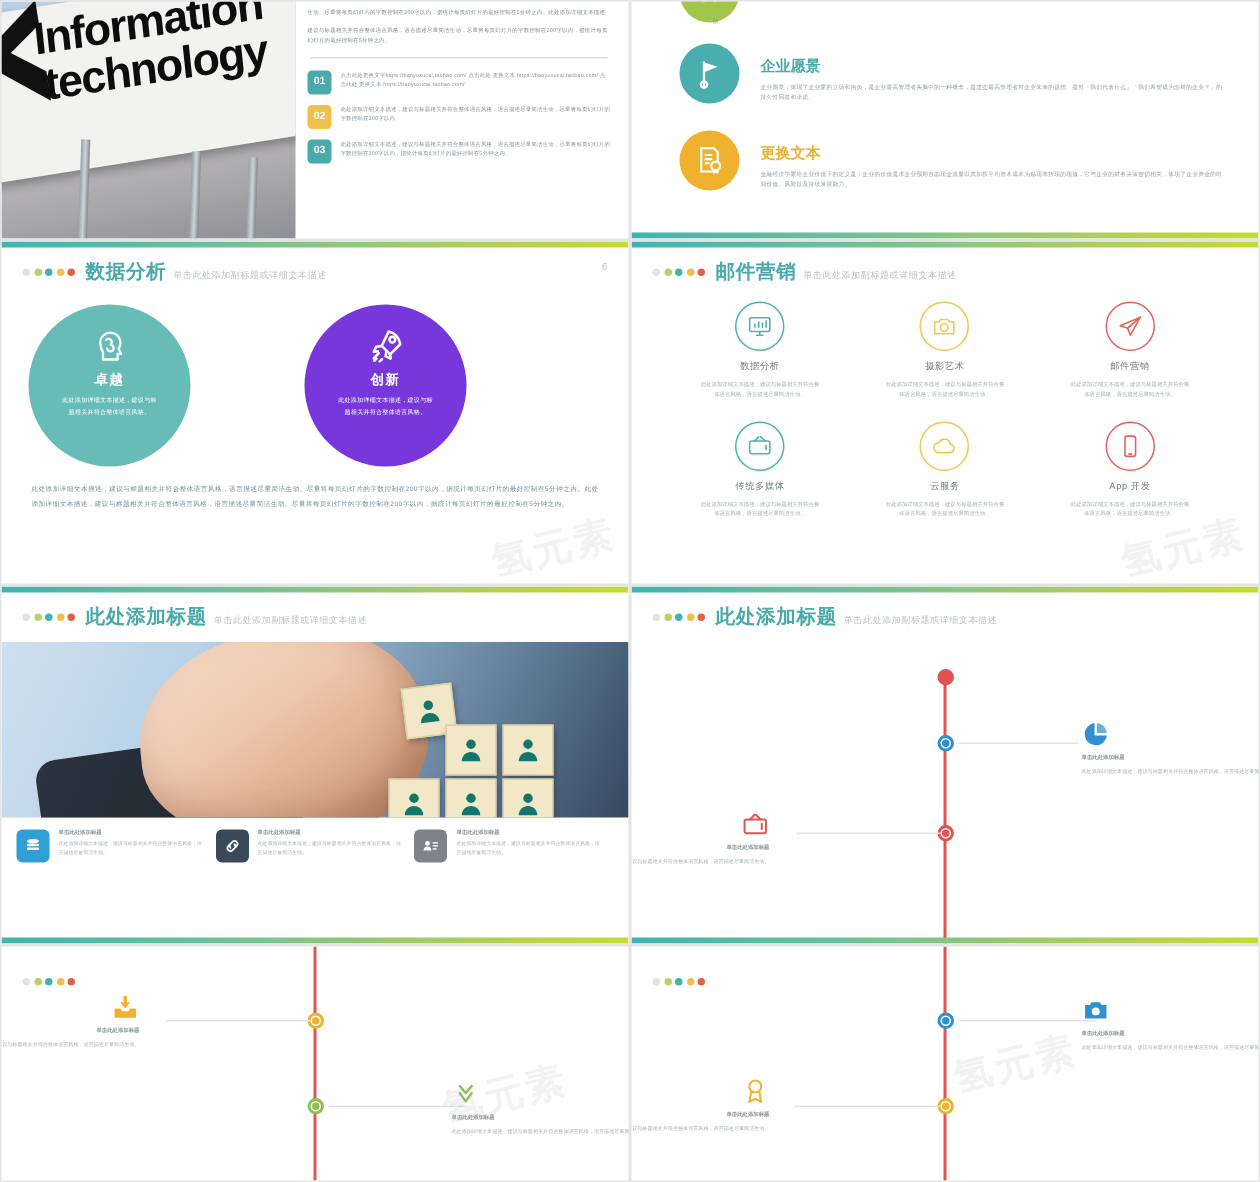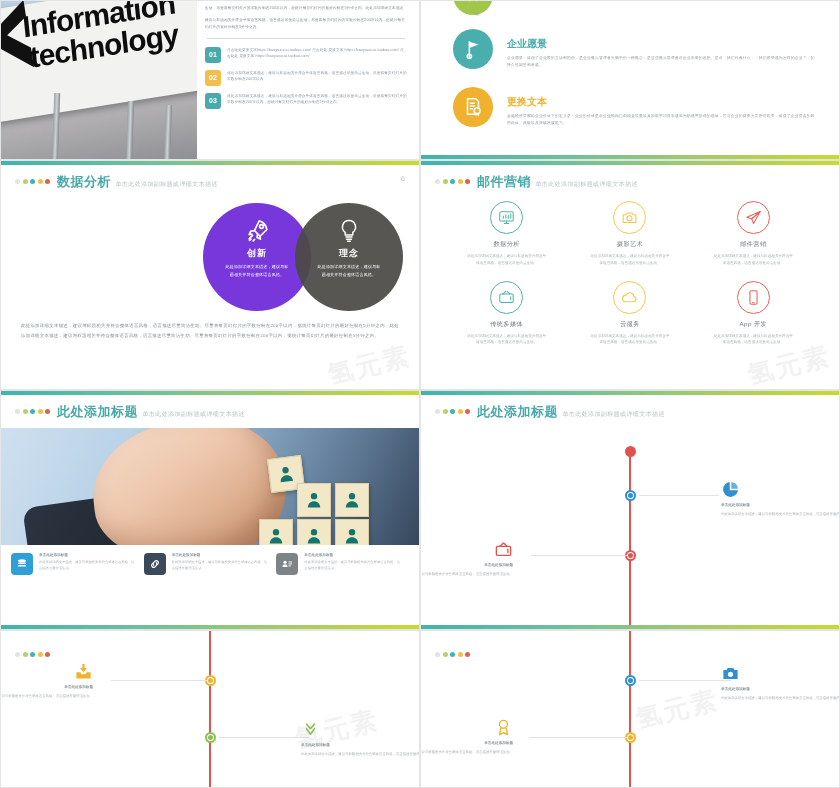--- a/index.html
+++ b/index.html
@@ -295,41 +295,41 @@
           <i class="d5"></i>
       </span>
       <span class="htxt">
         <span class="h1">数据分析</span>
         <span class="h2">单击此处添加副标题或详细文本描述</span>
       </span>
     </div>
     <div class="pagenum">6</div>
 
     <div class="vennwrap">
+      <div class="circ c1">
+        <div class="ic">
+          <svg width="26" height="26" viewBox="0 0 24 24" fill="none" stroke="#fff" stroke-width="1.4">
+            <path d="M17 20 V16.5 h2.2 l-1.6-3.3 a6.2 6.2 0 1 0 -11.2 -2.4 c0 2 .7 3.3 1.6 4.6 V20 Z" stroke-linejoin="round"></path>
+            <path d="M9.6 8.4 a2 2 0 1 1 2.8 2.6 a2 2 0 1 1 -1.8 1.6"></path>
+          </svg>
+        </div>
+        <div class="nm">卓越</div>
+        <div class="ds">此处添加详细文本描述，建议与标题相关并符合整体语言风格。</div>
+      </div>
       <div class="circ c3">
         <div class="ic">
           <svg width="27" height="27" viewBox="0 0 24 24" fill="none" stroke="#fff" stroke-width="1.5">
             <path d="M13.5 3.5 c4 1 6.2 4.3 6.8 7.6 l-6 6 -5-5 Z" stroke-linejoin="round"></path>
             <circle cx="15.6" cy="8.4" r="1.7"></circle>
             <path d="M9.3 12.1 L6 12.6 l-1.4 3 3 -.4" stroke-linejoin="round"></path>
             <path d="M12.1 14.9 L11.6 18.2 l3 1.4 -.4 -3" stroke-linejoin="round"></path>
             <path d="M7.6 16.4 L4.6 19.4 M6.2 19.6 L4.9 20.9 M9.4 20 L8.1 21.3" stroke-linecap="round"></path>
           </svg>
         </div>
         <div class="nm">创新</div>
-        <div class="ds">此处添加详细文本描述，建议与标题相关并符合整体语言风格。</div>
-      </div>
-      <div class="circ c4">
-        <div class="ic">
-          <svg width="24" height="26" viewBox="0 0 24 26" fill="none" stroke="#fff" stroke-width="1.5">
-            <path d="M12 2.5 a6.5 6.5 0 0 0 -3.8 11.8 V17 h7.6 v-2.7 A6.5 6.5 0 0 0 12 2.5 Z" stroke-linejoin="round"></path>
-            <path d="M9 19 h6 M9.6 21.2 h4.8 M10.6 23.3 h2.8" stroke-linecap="round"></path>
-          </svg>
-        </div>
-        <div class="nm">理念</div>
         <div class="ds">此处添加详细文本描述，建议与标题相关并符合整体语言风格。</div>
       </div>
     </div>
     <div class="footpara">此处添加详细文本描述，建议与标题相关并符合整体语言风格，语言描述尽量简洁生动。尽量将每页幻灯片的字数控制在200字以内，据统计每页幻灯片的最好控制在5分钟之内。此处添加详细文本描述，建议与标题相关并符合整体语言风格，语言描述尽量简洁生动。尽量将每页幻灯片的字数控制在200字以内，据统计每页幻灯片的最好控制在5分钟之内。</div>
     <div class="wm">氢元素</div>
   </div>
 
   <div class="slide s4">
     <div class="topbar"></div>
     <div class="hdr">

